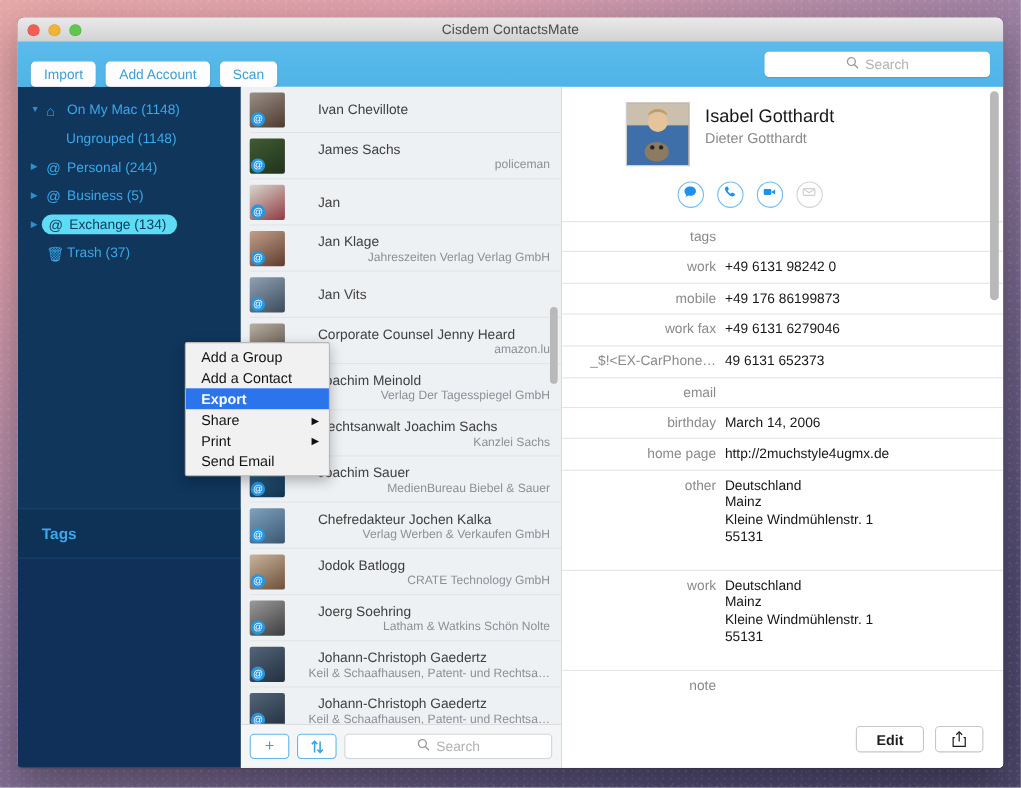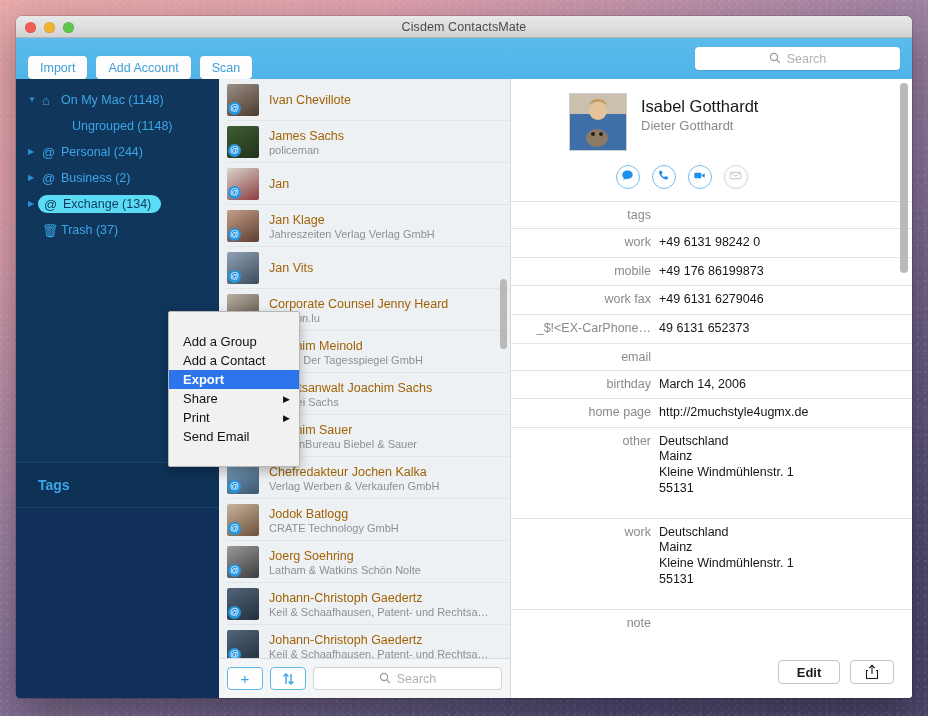--- a/index.html
+++ b/index.html
@@ -109,21 +109,21 @@
     font-size: 8px; color: #2e8fd0; line-height: 1;
   }
   .disc.open::before { content: "\25BC"; }
   .disc.closed::before { content: "\25B6"; }
   .disc.blank::before { content: ""; }
   .src-ico {
     width: 19px; flex: 0 0 19px;
     font-size: 13px; color: #3ba7e8; line-height: 1;
     text-align: left;
   }
-  .src-row.sub { padding-left: 56px; }
+  .src-row.sub { padding-left: 44px; }
   .src-row .pill {
     display: inline-flex; align-items: center;
   }
   .src-row.selected .pillwrap {
     background: #5ddcf5;
     border-radius: 11px;
     padding: 2px 10px 2px 6px;
     margin-left: -4px;
     display: inline-flex; align-items: center;
     color: #0d3a5c;
@@ -174,27 +174,28 @@
     background: #8aa0b5;
   }
   .avatar .badge {
     position: absolute; left: 1px; bottom: 1px;
     width: 13px; height: 13px; border-radius: 50%;
     background: #2596e0; color: #fff;
     font-size: 9px; line-height: 13px; text-align: center;
   }
   .c-text { min-width: 0; flex: 1; }
   .c-name {
-    font-size: 12.5px; color: #a16207;
-    white-space: nowrap; overflow: hidden; text-overflow: ellipsis;
+    font-size: 12.5px; color: #404040;
+    white-space: nowrap; overflow: hidden; text-overflow: ellipsis; margin-left: 20px;
   }
   .c-org {
     font-size: 11px; color: #8b9096;
     white-space: nowrap; overflow: hidden; text-overflow: ellipsis;
     margin-top: 1px;
+    text-align: right;
   }
   .list-scrollbar {
     position: absolute; right: 3px; top: 200px;
     width: 7px; height: 70px;
     background: #b9b9b9; border-radius: 4px;
   }
   .listbar {
     flex: 0 0 40px;
     background: #f3f5f6;
     border-top: 1px solid #d7dadd;
@@ -295,21 +296,21 @@
 
   
   .ctxmenu {
     position: absolute;
     left: 152px; top: 232px;
     width: 132px;
     background: #f1f1f1;
     border: 1px solid #b7b7b7;
     border-radius: 2px;
     box-shadow: 0 4px 12px rgba(0,0,0,.28);
-    padding: 20px 0;
+    padding: 3px 0;
     z-index: 50;
   }
   .ctxitem {
     height: 19px;
     display: flex; align-items: center;
     padding: 0 9px 0 14px;
     font-size: 13px; color: #111;
     cursor: default;
     position: relative;
   }
@@ -367,21 +368,21 @@
             <span class="disc closed"></span>
             <span class="pill">
               <span class="src-ico">@</span>
               <span>Personal (244)</span>
             </span>
           </div>
           <div class="src-row">
             <span class="disc closed"></span>
             <span class="pill">
               <span class="src-ico">@</span>
-              <span>Business (2)</span>
+              <span>Business (5)</span>
             </span>
           </div>
           <div class="src-row selected">
             <span class="disc closed"></span>
             <span class="pillwrap">
               <span class="src-ico">@</span>
               <span>Exchange (134)</span>
             </span>
           </div>
           <div class="src-row">

